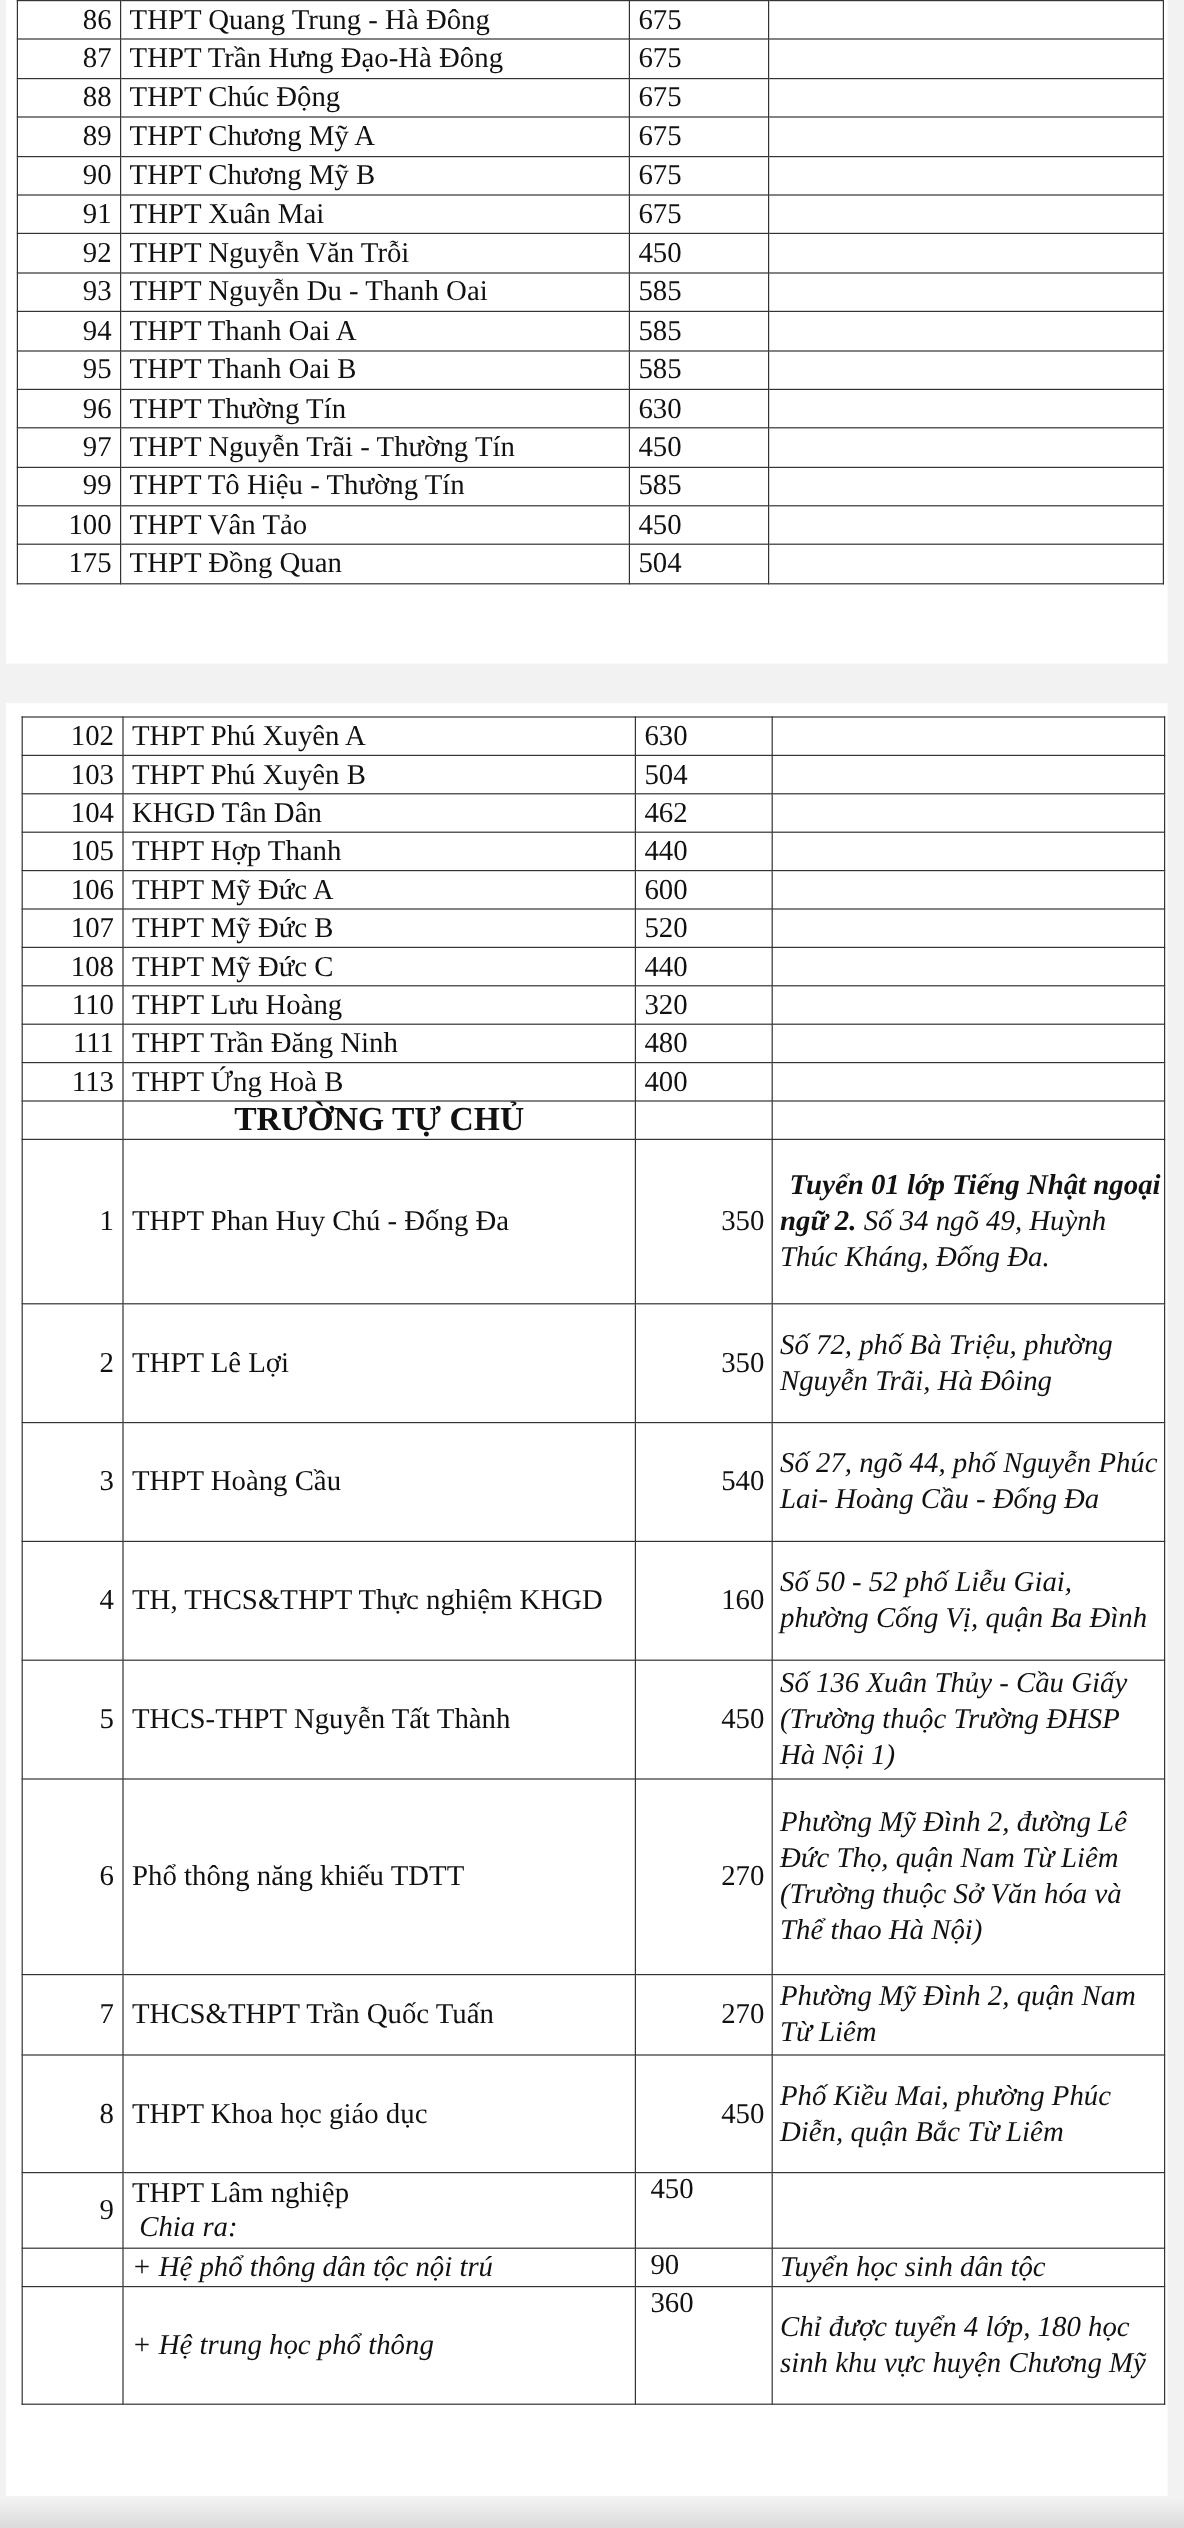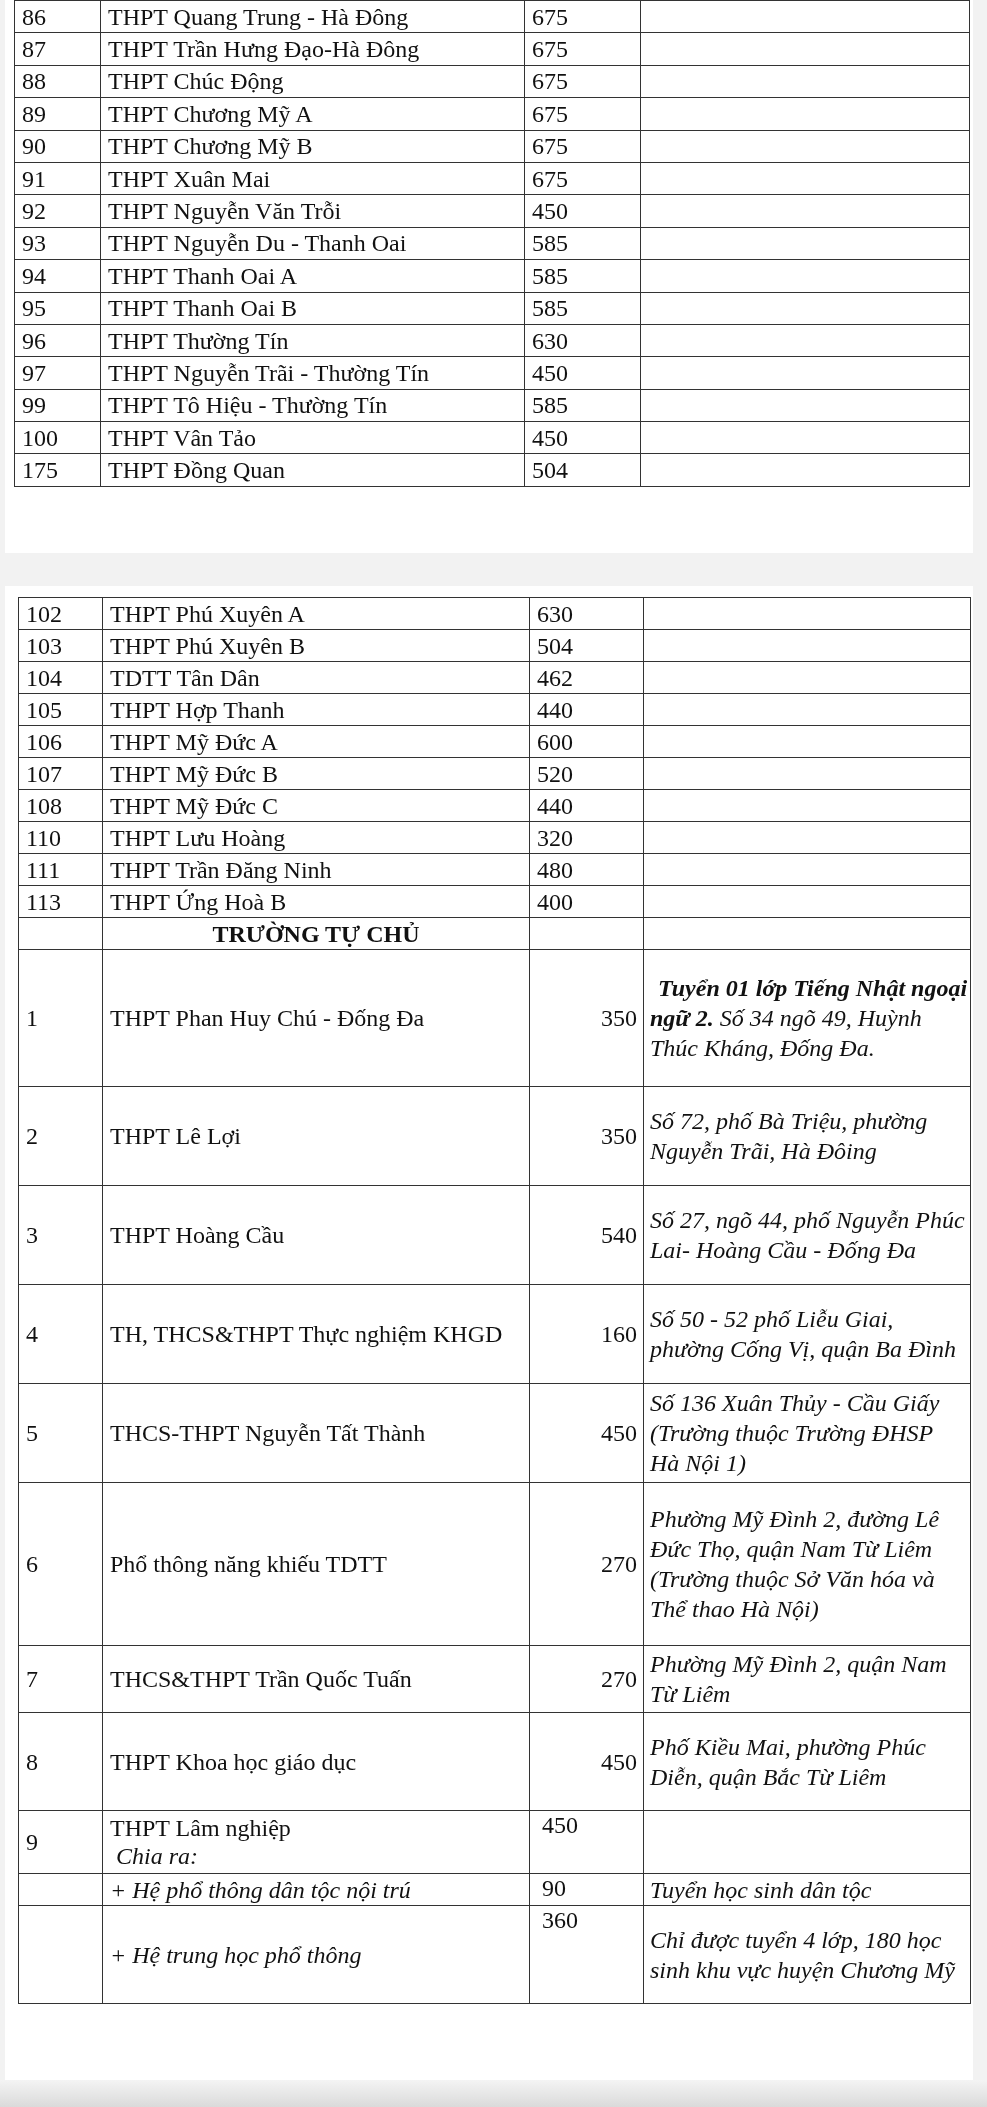--- a/index.html
+++ b/index.html
@@ -11,27 +11,27 @@
   #panel1 { left: 5px; top: 0; width: 968px; height: 553px; }
   #panel2 { left: 5px; top: 586px; width: 968px; height: 1511px; }
   .bottom-bar { position: absolute; left: 0; top: 2080px; width: 987px; height: 27px;
     background: linear-gradient(#f4f4f4, #dadada); }
   table { position: absolute; border-collapse: collapse; table-layout: fixed; }
   #t1 { left: 14px; top: 0px; width: 955px; }
   #t2 { left: 18px; top: 597px; width: 952px; }
   td { border: 1.5px solid #333; font-size: 24px; line-height: 28px; padding: 0 7px; vertical-align: middle; }
   #t1 td { height: 31.4px; }
   #t2 tr.std td { height: 31px; }
-  td.no { text-align: left; }
+  td.no { text-align: right; }
   td.qty { text-align: left; }
   td.qty.r { text-align: right; padding-right: 6px; }
   td.qty.tl { text-align: left; vertical-align: top; padding-left: 12px; }
   td.note { font-style: italic; line-height: 30px; padding-left: 6px; padding-right: 2px; font-size: 24px; }
   td.note b { font-style: italic; }
-  td.sec { text-align: center; font-weight: bold; font-size: 24px; height: 31px; }
+  td.sec { text-align: center; font-weight: bold; font-size: 28px; height: 31px; }
   .ital { font-style: italic; }
   .sub { }
 </style>
 </head>
 <body>
 
 <div class="panel" id="panel1"></div>
 <div class="panel" id="panel2"></div>
 
 <table id="t1">
@@ -150,21 +150,21 @@
         <td class="note"></td>
       </tr>
       <tr class="std">
         <td class="no">103</td>
         <td>THPT Phú Xuyên B</td>
         <td class="qty">504</td>
         <td class="note"></td>
       </tr>
       <tr class="std">
         <td class="no">104</td>
-        <td>TDTT Tân Dân</td>
+        <td>KHGD Tân Dân</td>
         <td class="qty">462</td>
         <td class="note"></td>
       </tr>
       <tr class="std">
         <td class="no">105</td>
         <td>THPT Hợp Thanh</td>
         <td class="qty">440</td>
         <td class="note"></td>
       </tr>
       <tr class="std">

